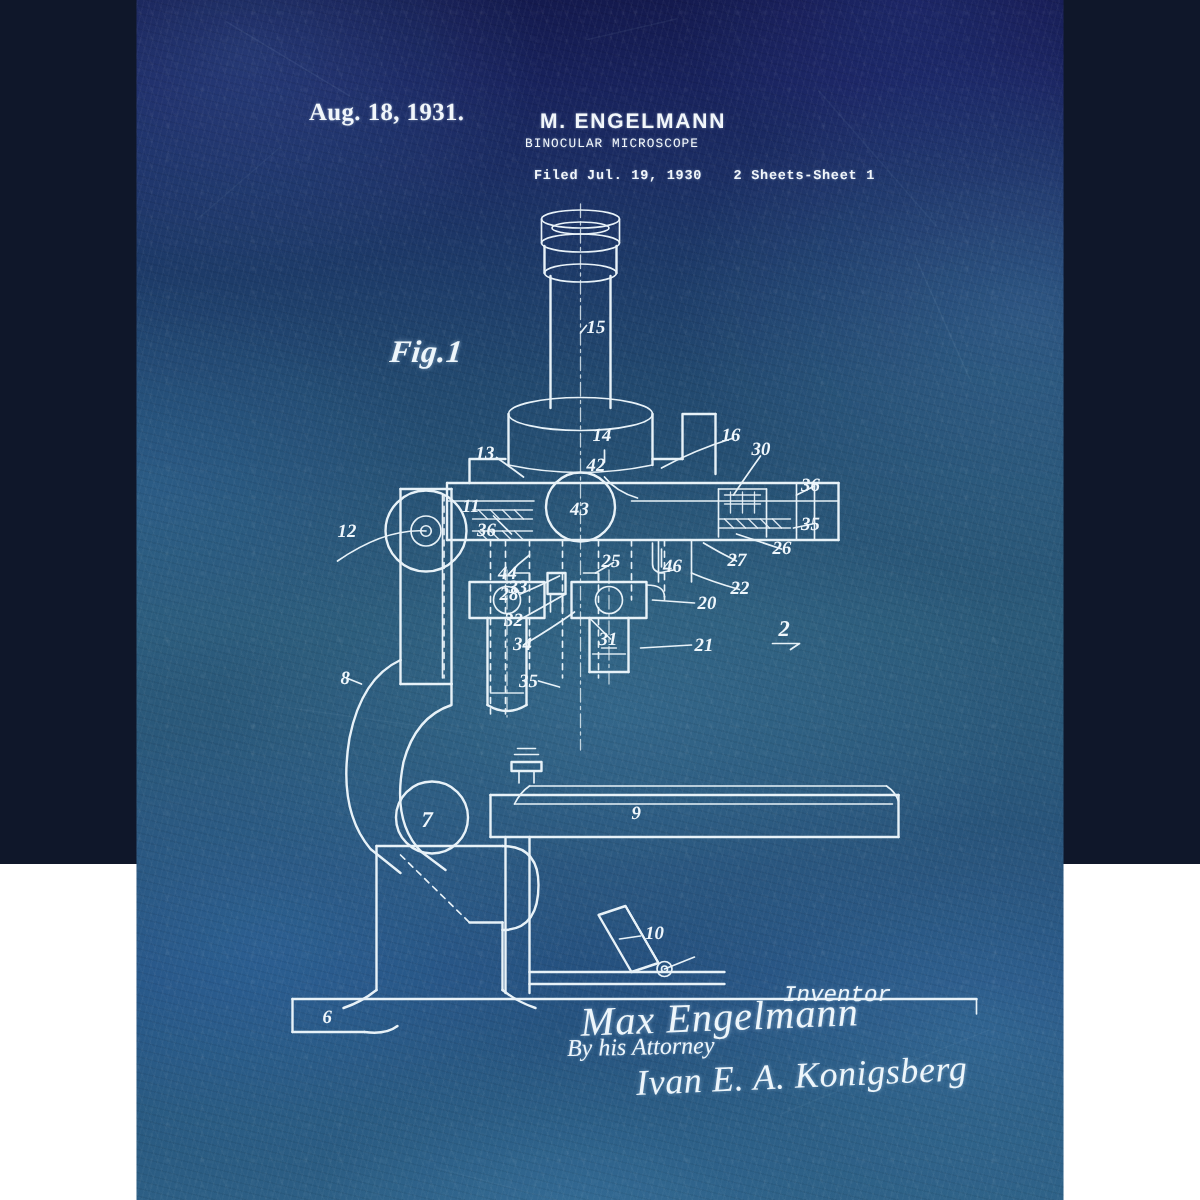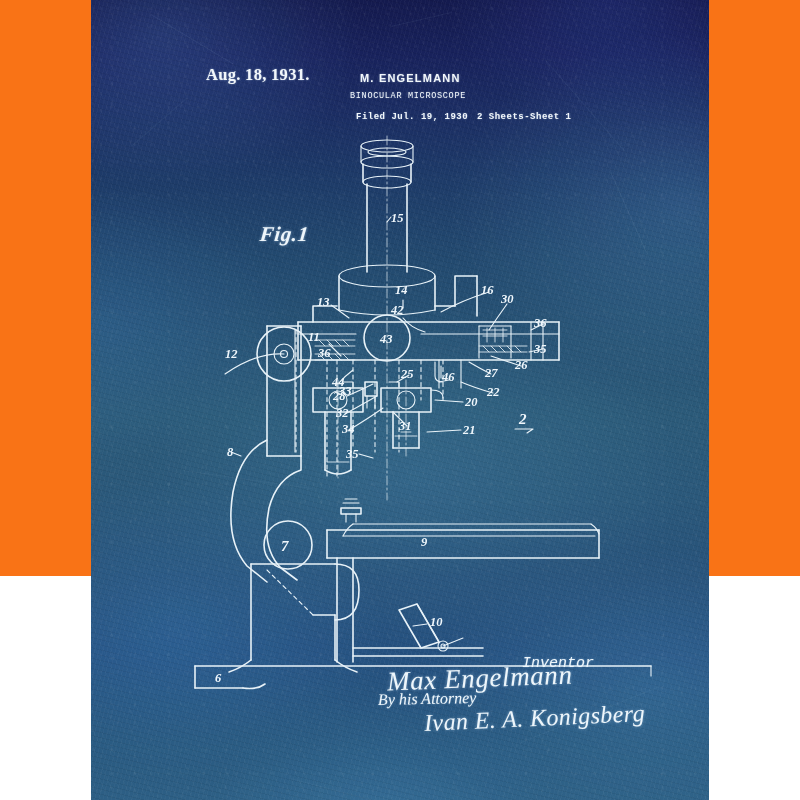--- a/index.html
+++ b/index.html
@@ -5,21 +5,21 @@
   html, body {
     margin: 0; padding: 0;
     width: 800px; height: 800px;
     background: #ffffff;
     font-family: "Liberation Sans", sans-serif;
     overflow: hidden;
   }
   #stage {
     position: relative;
     width: 800px; height: 576px;
-    background: #f97316;
+    background: #0f172a;
   }
   
   #sheet {
     position: absolute;
     left: 91px; top: 0px;
     width: 618px; height: 800px;
     overflow: hidden;
     background:
       linear-gradient(180deg,
         #141a4e 0%,
@@ -81,37 +81,37 @@
   .hdr { position: absolute; color: #f2f7fb; white-space: nowrap; }
   #hdr-date {
     left: 115px; top: 65px;
     font-family: "Liberation Serif", serif;
     font-weight: bold; font-size: 16.5px;
     letter-spacing: .3px;
     text-shadow: 0 0 2px rgba(220,240,255,.55);
   }
   #hdr-name {
     left: 269px; top: 72px;
-    font-size: 11px; font-weight: bold; letter-spacing: 1.2px;
+    font-size: 14px; font-weight: bold; letter-spacing: 1.2px;
     text-shadow: 0 0 2px rgba(220,240,255,.45);
   }
   #hdr-title {
     left: 259px; top: 91px;
     font-family: "Liberation Mono", monospace;
     font-size: 8.5px; font-weight: normal; letter-spacing: .7px;
     text-shadow: 0 0 2px rgba(210,235,255,.40);
   }
   #hdr-filed {
     left: 265px; top: 112px;
     font-family: "Liberation Mono", monospace;
     font-size: 9px; font-weight: bold; letter-spacing: .5px;
     text-shadow: 0 0 2px rgba(210,235,255,.40);
   }
   #hdr-sheets {
-    left: 386px; top: 112px;
+    left: 398px; top: 112px;
     font-family: "Liberation Mono", monospace;
     font-size: 9px; font-weight: bold; letter-spacing: .5px;
     text-shadow: 0 0 2px rgba(210,235,255,.40);
   }
 
   
   #fig-label {
     position: absolute; left: 169px; top: 222px;
     font-family: "Liberation Serif", serif;
     font-style: italic; font-weight: bold;

